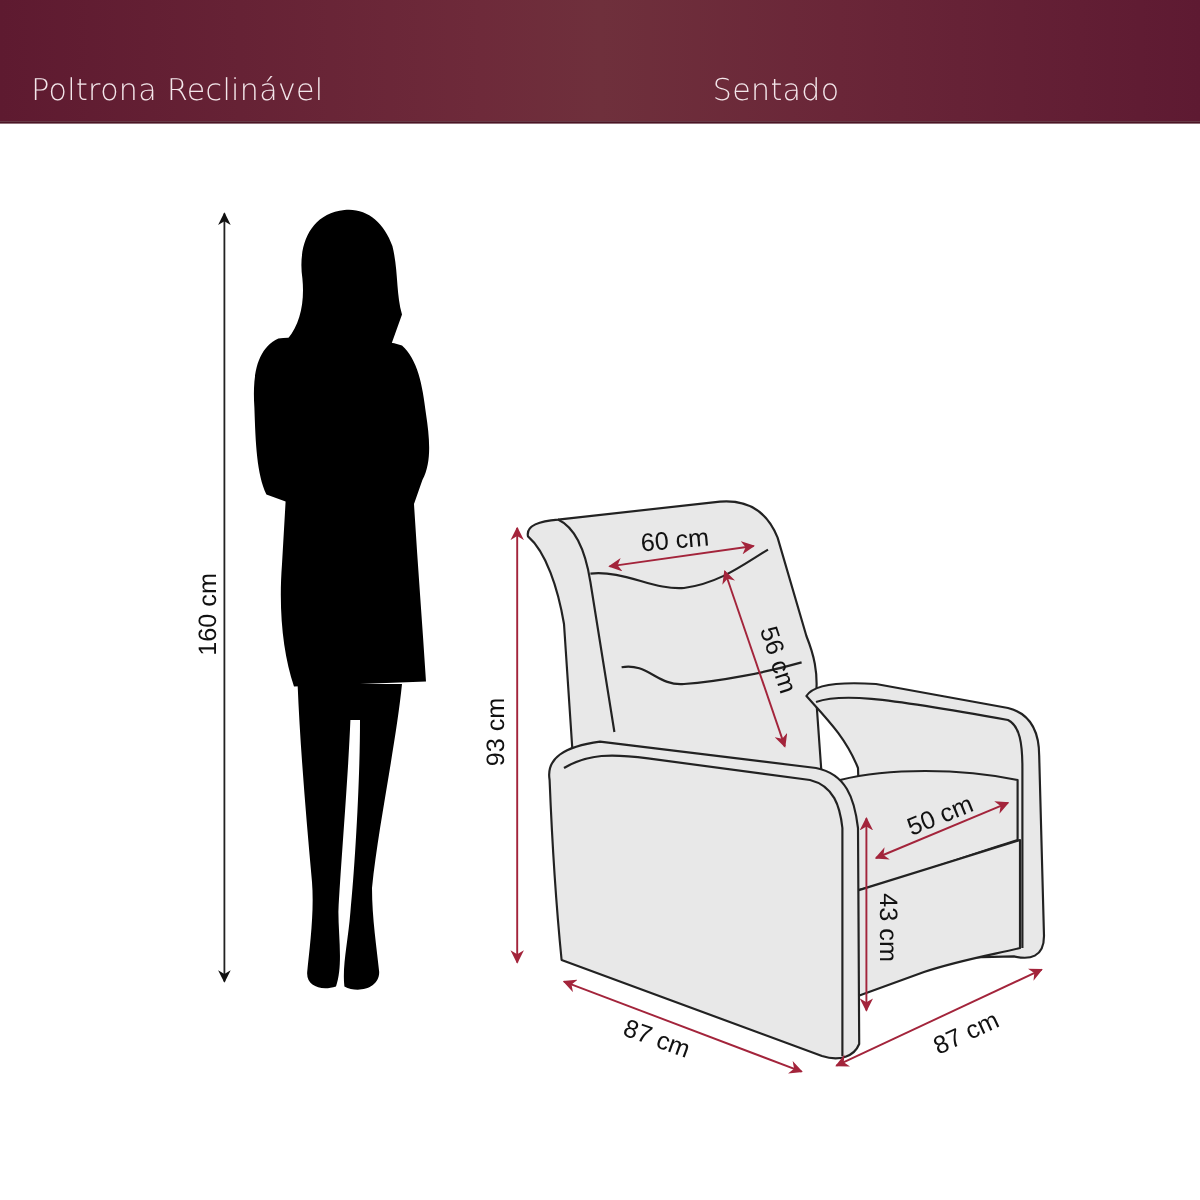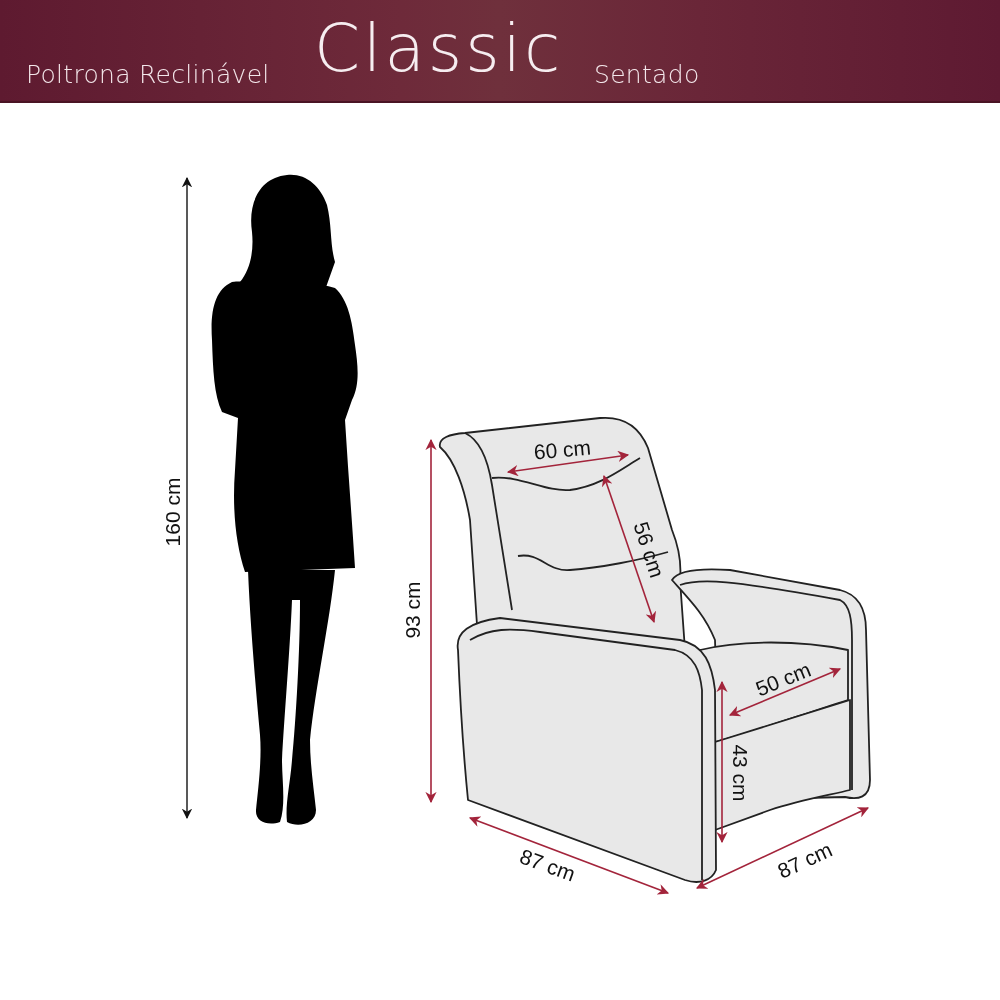--- a/index.html
+++ b/index.html
@@ -19,21 +19,20 @@
       font-family: "DejaVu Sans", sans-serif; font-weight: 300; line-height: 1;
     }
     .stage { position: absolute; left: 0; top: 0; width: 1000px; height: 1000px; }
     .dim-text { font-family: "Liberation Sans", sans-serif; font-size: 21px; fill: #111; }
   </style>
 </head>
 <body>
 
 <div class="header">
   <span class="sub" style="left:26px;">Poltrona Reclinável</span>
-  <span class="big">Classic</span>
   <span class="sub" style="left:584px;margin-left:10px;">Sentado</span>
 </div>
 
 <svg class="stage" viewBox="0 0 1000 1000" xmlns="http://www.w3.org/2000/svg">
   <defs>
     <marker id="ahBlack" viewBox="0 0 10 10" refX="9" refY="5" markerWidth="7" markerHeight="7" orient="auto-start-reverse">
       <path d="M0,0 L10,5 L0,10 L3,5 z" fill="#111"></path>
     </marker>
     <marker id="ahRed" viewBox="0 0 10 10" refX="9" refY="5" markerWidth="7" markerHeight="7" orient="auto-start-reverse">
       <path d="M0,0 L10,5 L0,10 L3,5 z" fill="#a3243b"></path>

